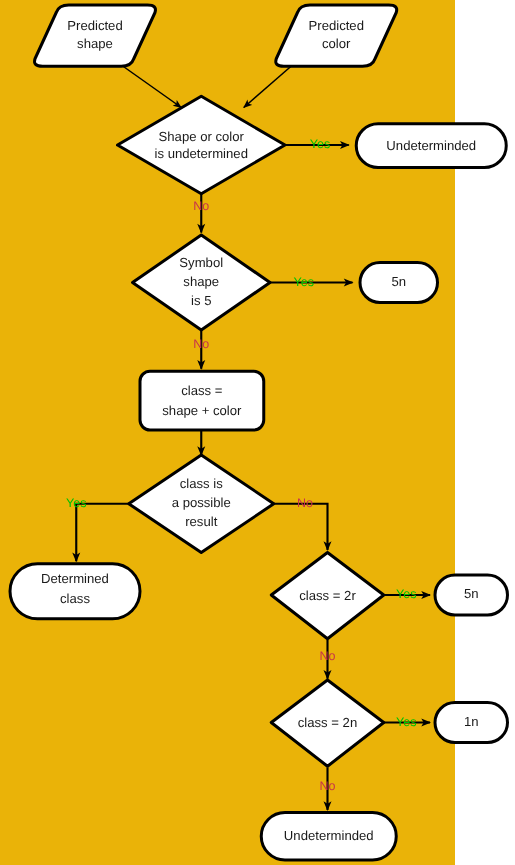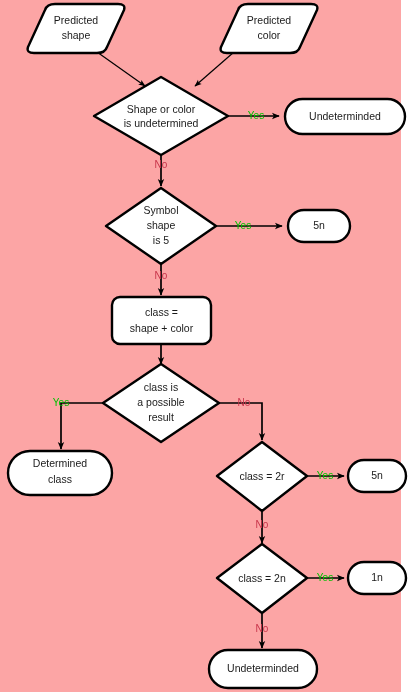--- a/index.html
+++ b/index.html
@@ -8,23 +8,23 @@
     background: #ffffff;
   }
   body {
     width: 412px;
     height: 692px;
     font-family: "Liberation Sans", sans-serif;
     overflow: hidden;
   }
   #flowchart-root {
     position: relative;
-    width: 401px;
+    width: 364px;
     height: 692px;
-    background: #fca5a5;
+    background: #eab308;
   }
   svg#flow-svg {
     display: block;
     width: 412px;
     height: 692px;
   }
   .node-shape {
     fill: #ffffff;
     stroke: #000000;
     stroke-width: 2.4;

